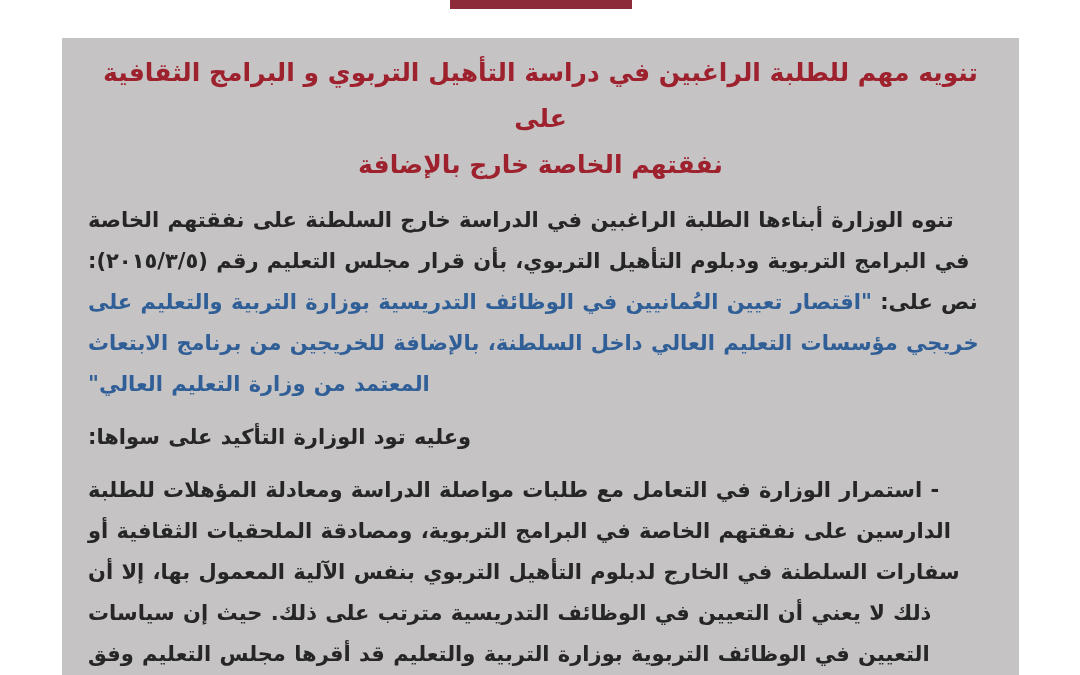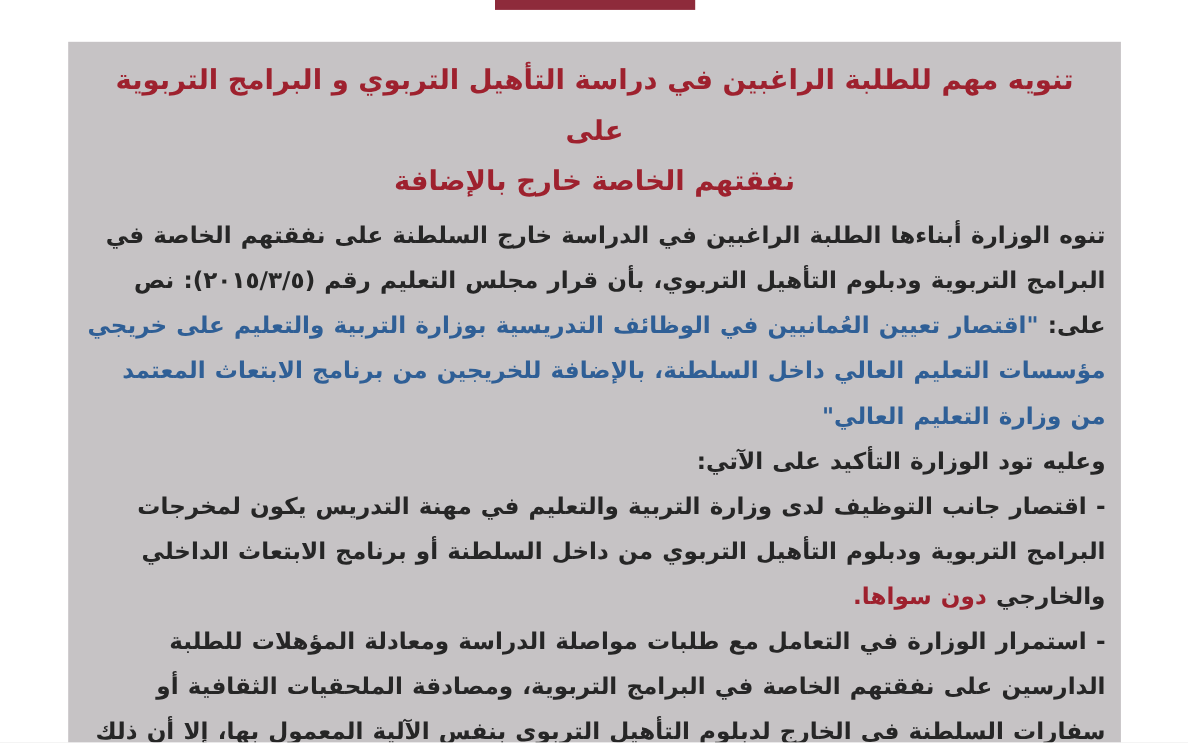--- a/index.html
+++ b/index.html
@@ -42,55 +42,52 @@
     color: #9e212e;
     font-size: 25px;
     font-weight: bold;
     line-height: 46px;
     text-align: center;
   }
   .title-line {
     display: block;
   }
   .body-text {
-    margin: 0;
+    margin: 12px;
     color: #262626;
     font-size: 21px;
     font-weight: bold;
     line-height: 41px;
-    text-align: right;
+    text-align: left;
     word-spacing: 1px;
   }
   .quote-blue {
     color: #2f5f96;
   }
   .highlight-red {
     color: #9e212e;
   }
 </style>
 </head>
 <body>
 
 <div class="page">
 
   <div class="top-bar"></div>
 
   <div class="panel">
 
     <h1 class="title">
-      <span class="title-line">تنويه مهم للطلبة الراغبين في دراسة التأهيل التربوي و البرامج التربوية على</span>
+      <span class="title-line">تنويه مهم للطلبة الراغبين في دراسة التأهيل التربوي و البرامج الثقافية على</span>
       <span class="title-line">نفقتهم الخاصة خارج بالإضافة</span>
     </h1>
 
     <p class="body-text">
       <span>تنوه الوزارة أبناءها الطلبة الراغبين في الدراسة خارج السلطنة على نفقتهم الخاصة في البرامج التربوية ودبلوم التأهيل التربوي، بأن قرار مجلس التعليم رقم (٢٠١٥/٣/٥): نص على: </span><span class="quote-blue">"اقتصار تعيين العُمانيين في الوظائف التدريسية بوزارة التربية والتعليم على خريجي مؤسسات التعليم العالي داخل السلطنة، بالإضافة للخريجين من برنامج الابتعاث المعتمد من وزارة التعليم العالي"</span>
     </p>
 
-    <p class="body-text">وعليه تود الوزارة التأكيد على الآتي:</p>
+    <p class="body-text">وعليه تود الوزارة التأكيد على سواها:</p>
 
-    <p class="body-text">
-      <span>- اقتصار جانب التوظيف لدى وزارة التربية والتعليم في مهنة التدريس يكون لمخرجات البرامج التربوية ودبلوم التأهيل التربوي من داخل السلطنة أو برنامج الابتعاث الداخلي والخارجي </span><span class="highlight-red">دون سواها.</span>
-    </p>
 
     <p class="body-text">- استمرار الوزارة في التعامل مع طلبات مواصلة الدراسة ومعادلة المؤهلات للطلبة الدارسين على نفقتهم الخاصة في البرامج التربوية، ومصادقة الملحقيات الثقافية أو سفارات السلطنة في الخارج لدبلوم التأهيل التربوي بنفس الآلية المعمول بها، إلا أن ذلك لا يعني أن التعيين في الوظائف التدريسية مترتب على ذلك. حيث إن سياسات التعيين في الوظائف التربوية بوزارة التربية والتعليم قد أقرها مجلس التعليم وفق القرار المشار إليه أعلاه.</p>
 
   </div>
 </div>
 
 </body></html>

